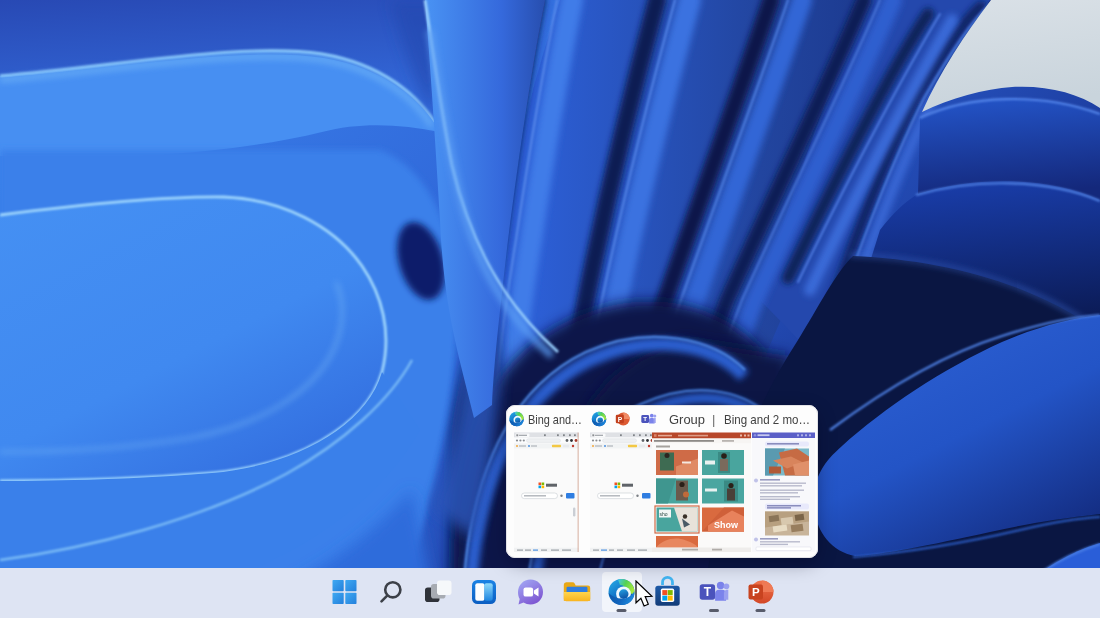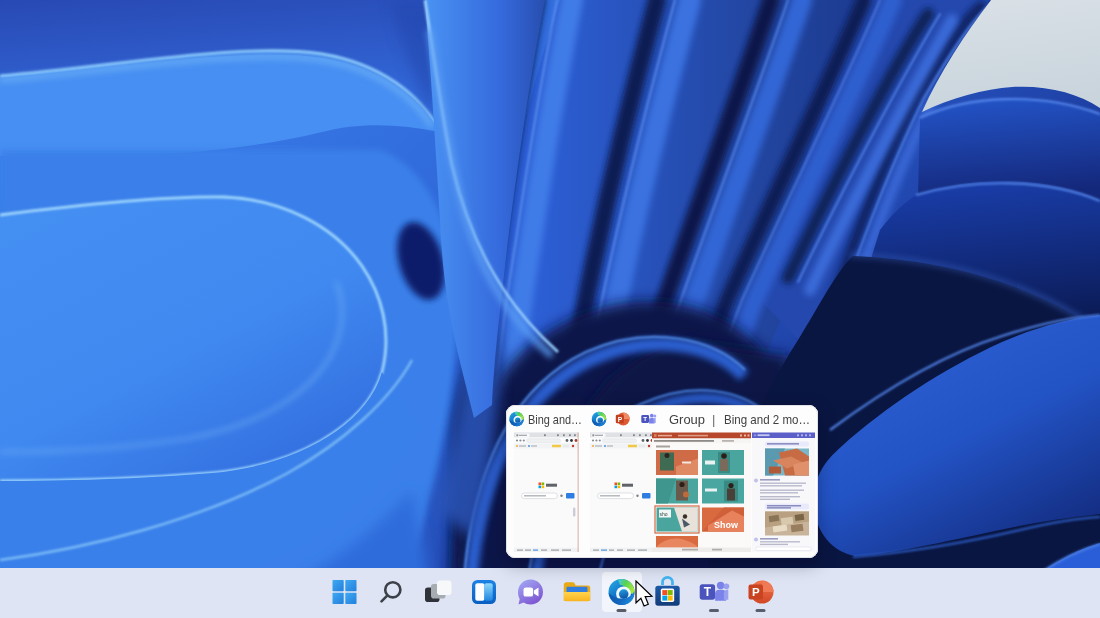--- a/index.html
+++ b/index.html
@@ -2,21 +2,21 @@
 <html><head>
 <meta charset="utf-8">
 <style>
 html,body{margin:0;padding:0;}
 #stage{position:relative;width:1100px;height:618px;overflow:hidden;
   font-family:"Liberation Sans",sans-serif;background:#2a5cd0;}
 #wall{position:absolute;left:0;top:0;}
 #taskbar{position:absolute;left:0;top:568px;width:1100px;height:50px;
   background:#dee4f3;}
 #popup{position:absolute;left:506px;top:405px;width:312px;height:153px;
-  background:#fdfdfd;border-radius:9px;box-shadow:0 6px 18px rgba(0,0,30,.35);}
+  background:#fdfdfd;border-radius:15px;box-shadow:0 6px 18px rgba(0,0,30,.35);}
 </style>
 </head>
 <body>
 <div id="stage">
 <svg id="wall" width="1100" height="618" viewBox="0 0 1100 618">
   <defs>
     <linearGradient id="base" x1="0" y1="0.2" x2="1" y2="0.8">
       <stop offset="0" stop-color="#3b82ec"></stop>
           <stop offset="0.45" stop-color="#2e63d6"></stop>
       <stop offset="0.75" stop-color="#1c3c9e"></stop>

